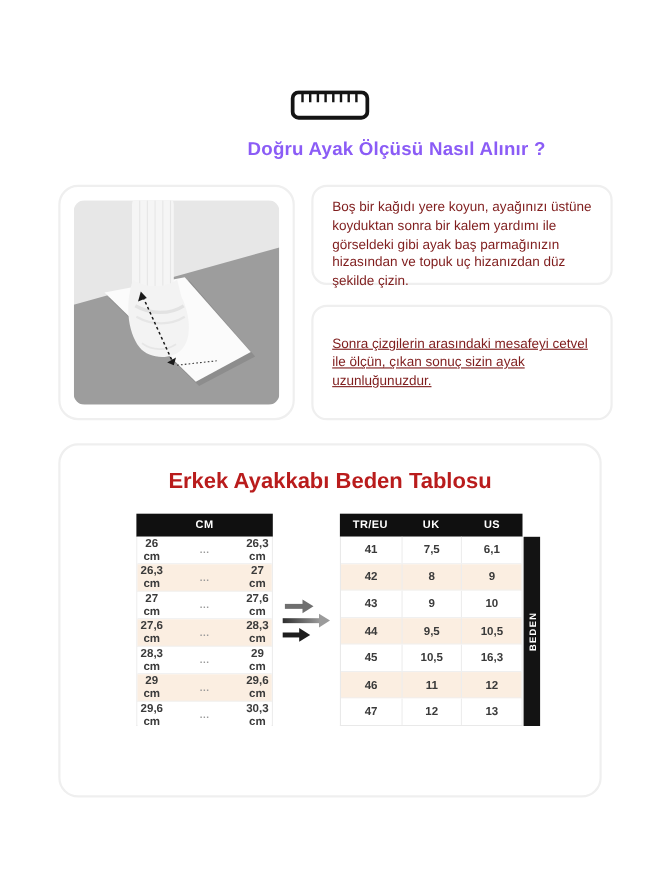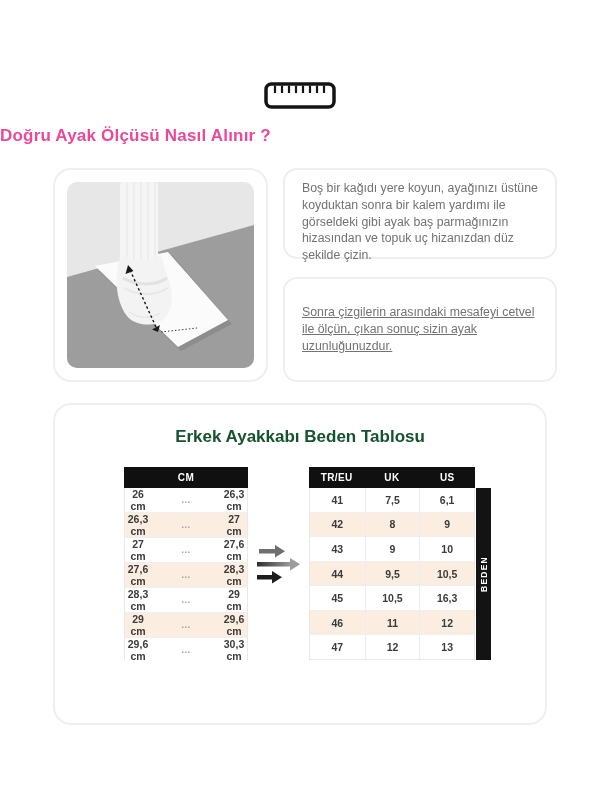--- a/index.html
+++ b/index.html
@@ -5,47 +5,47 @@
   * { margin:0; padding:0; box-sizing:border-box; }
   html,body { background:#fff; }
   .page {
     position:relative; width:600px; height:800px; margin:0 auto;
     background:#ffffff; overflow:hidden;
     font-family:"Liberation Sans", sans-serif; color:#202124;
   }
   
   .ruler-wrap { position:absolute; left:264px; top:82px; width:72px; height:27px; }
   .main-title {
-    position:absolute; left:0; top:126px; width:496px; text-align:left;
-    font-size:17px; font-weight:bold; color:#ec4899; letter-spacing:.2px;
+    position:absolute; left:0; top:126px; width:496px; text-align:right;
+    font-size:17px; font-weight:bold; color:#8b5cf6; letter-spacing:.2px;
   }
   
   .photo-card {
     position:absolute; left:53px; top:168px; width:215px; height:214px;
     border:2px solid #efefef; border-radius:18px; background:#fff;
   }
   .photo { position:absolute; left:12px; top:12px; width:187px; height:186px;
     border-radius:10px; overflow:hidden; }
   .text-card {
     position:absolute; border:2px solid #efefef; border-radius:14px; background:#fff;
   }
   .text-card.one { left:283px; top:168px; width:274px; height:91px; }
   .text-card.two { left:283px; top:277px; width:274px; height:105px; display:flex; align-items:center; }
   .text-card p {
-    padding:10px 14px 0 17px; font-size:12.3px; line-height:16.8px; color:#737373;
+    padding:10px 14px 0 17px; font-size:12.3px; line-height:16.8px; color:#7f1d1d;
   }
   .text-card.two p { padding-top:0;text-decoration:underline; }
   
   .size-card {
     position:absolute; left:53px; top:403px; width:494px; height:322px;
     border:2px solid #efefef; border-radius:18px; background:#fff;
   }
   .size-title {
     position:absolute; left:0; top:22px; width:100%; text-align:center;
-    font-size:17px; font-weight:bold; color:#14532d;
+    font-size:20px; font-weight:bold; color:#b91c1c;
   }
   .tbl { position:absolute; top:62px; }
   .tbl-head {
     height:21px; background:#101010; color:#fff; display:grid;
     align-items:center; text-align:center; font-size:10px; font-weight:bold; letter-spacing:.4px;
   }
   .tbl-body {
     height:172px; display:flex; flex-direction:column;
     border:1px solid #e9e9e9; border-top:none; background:#fff;
   }

